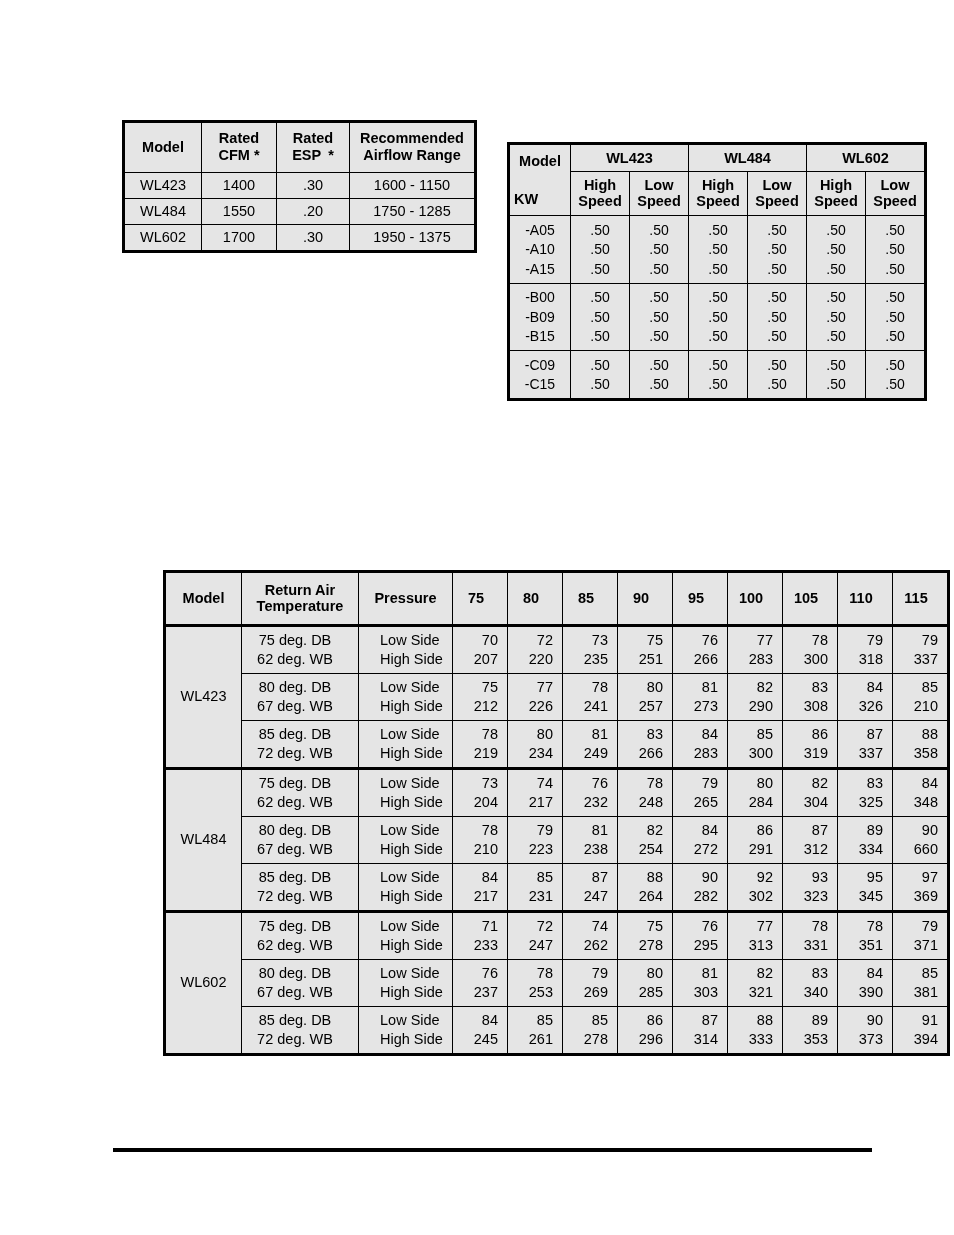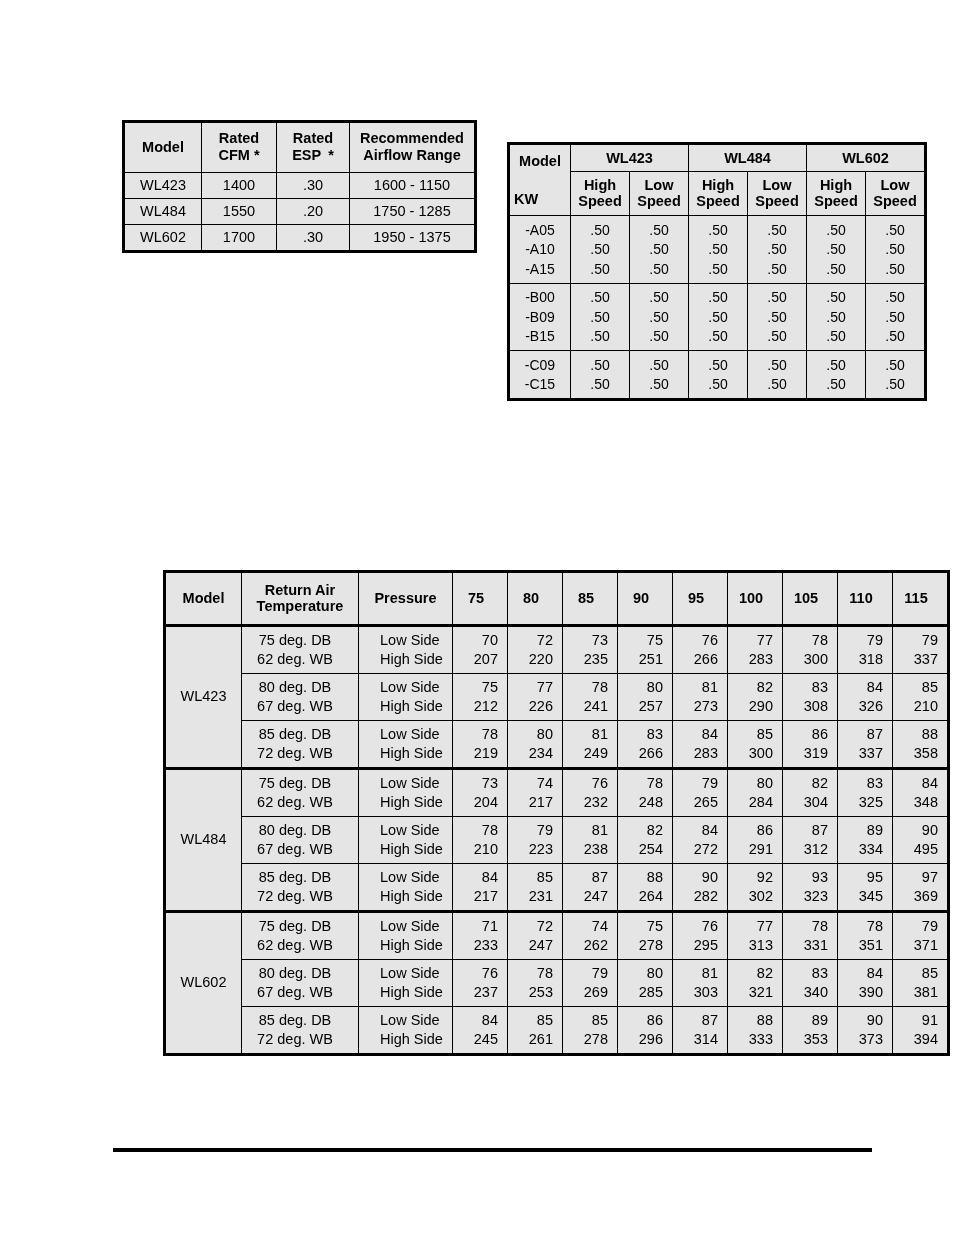--- a/index.html
+++ b/index.html
@@ -563,21 +563,21 @@
           <td class="cell-num c-num two-line">
             <span>87</span>
             <span>312</span>
           </td>
           <td class="cell-num c-num two-line">
             <span>89</span>
             <span>334</span>
           </td>
           <td class="cell-num c-num two-line">
             <span>90</span>
-            <span>495</span>
+            <span>660</span>
           </td>
         </tr>
         <tr>
           <td class="cell-rat two-line">
             <span>85 deg. DB</span>
             <span>72 deg. WB</span>
           </td>
           <td class="cell-pres two-line">
             <span>Low Side</span>
             <span>High Side</span>

